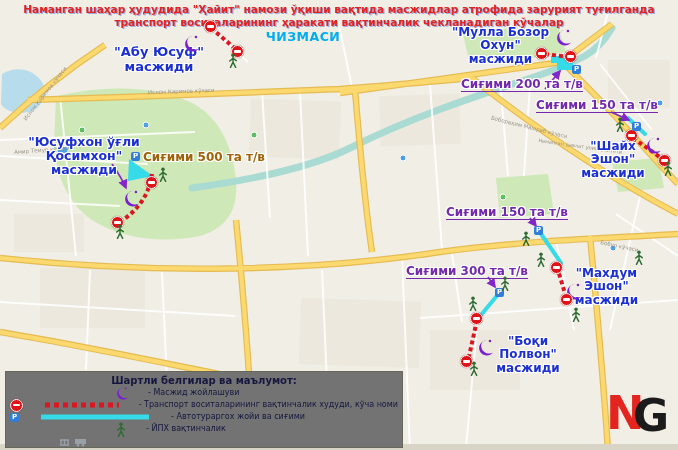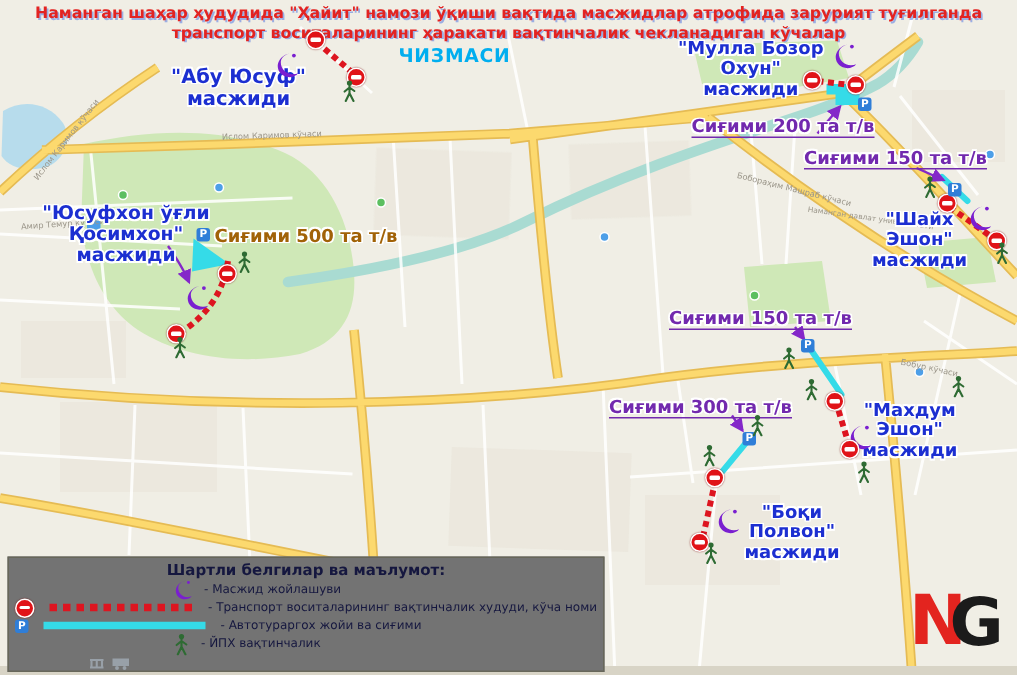--- a/index.html
+++ b/index.html
@@ -34,21 +34,21 @@
   #title{position:absolute;top:3px;left:0;width:100%;text-align:center;font-weight:bold;
         color:#e32321;font-size:10.5px;line-height:1.22;
         text-shadow:1.2px 1.2px 0 rgba(70,110,225,.5)}
   #title .t3{display:block;color:#00aeef;font-size:12.5px;letter-spacing:.5px;
         text-shadow:none;transform:translateX(-36px)}
   
   #legend{position:absolute;left:5px;top:371px;width:398px;height:77px;background:#737373;
         border:1px solid #67675a;box-sizing:border-box;padding:2px 4px;color:#15173f}
   #legend .lt{text-align:center;font-weight:bold;font-size:10px;line-height:13px}
   .lrow{display:flex;align-items:center;font-size:8px;line-height:12px;height:12px;
-        gap:8px;white-space:nowrap}
+        gap:20px;white-space:nowrap}
   
   #ng{position:absolute;left:606px;top:394px;width:68px;height:52px;font-weight:bold}
   #ng .n{position:absolute;left:0;top:-8px;font-size:46px;color:#e3241f}
   #ng .g{position:absolute;left:27px;top:-4px;font-size:44px;color:#1b1b1b}
 </style>
 </head>
 <body>
 
 <div id="stage">
 

